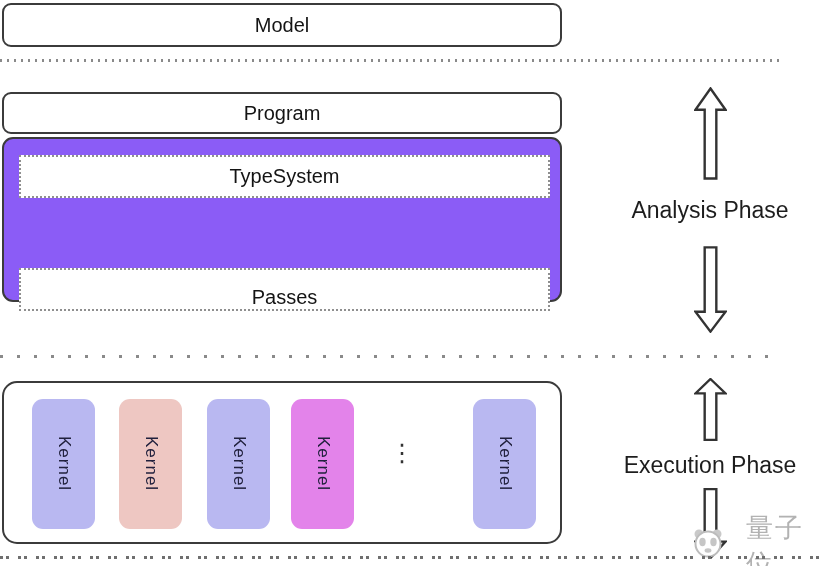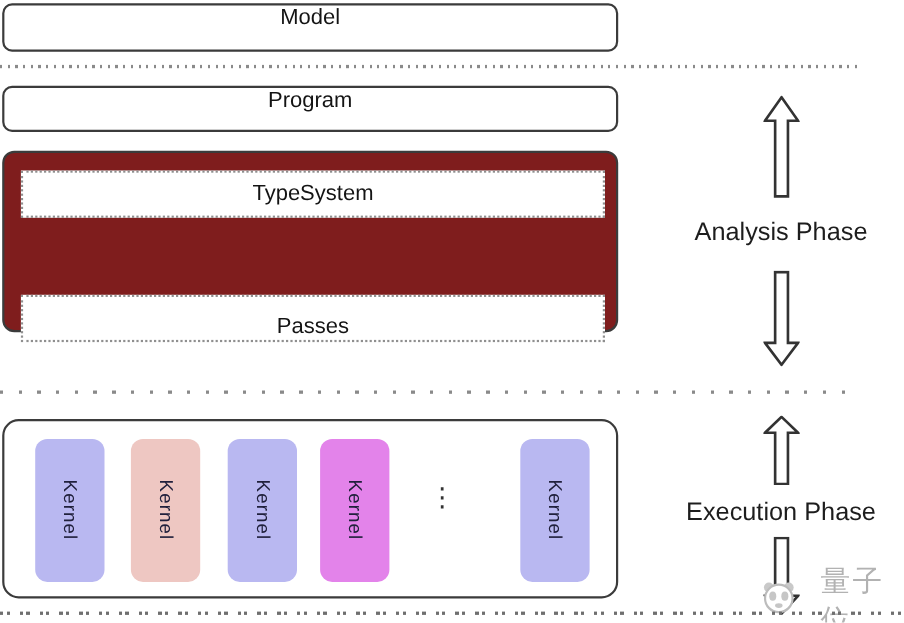--- a/index.html
+++ b/index.html
@@ -3,36 +3,36 @@
 <meta charset="utf-8">
 <style>
   * { margin:0; padding:0; box-sizing:border-box; }
   html,body { width:822px; height:566px; background:#ffffff;
     font-family:"Liberation Sans", sans-serif; overflow:hidden; }
   #canvas { position:relative; width:822px; height:566px; background:#fff; }
 
   .solid-box {
     position:absolute; left:2px; width:560px; background:#fff;
     border:2.5px solid #3b3b3b; border-radius:9px;
-    display:flex; align-items:flex-start; justify-content:center;
+    display:flex; align-items:center; justify-content:center;
     font-size:20px; color:#141414;
   }
   #model-box   { top:3px;  height:44px; }
-  #program-box { top:78px; height:42px; }
+  #program-box { top:92px; height:42px; }
 
   .dotted-sep { position:absolute; left:0; height:3px; }
   #sep-1 { top:59px;  width:782px;
     background:repeating-linear-gradient(to right,#8a8a8a 0 2px,transparent 2px 7px); }
   #sep-2 { top:355px; width:780px;
     background:repeating-linear-gradient(to right,#8a8a8a 0 3px,transparent 3px 17px); }
   #bottom-dots { position:absolute; top:556px; left:0; width:822px; height:3px;
     background:repeating-linear-gradient(to right,#6f6f6f 0 3px,transparent 3px 6px,#6f6f6f 6px 9px,transparent 9px 18px); }
 
   #analysis-container { position:absolute; top:137px; left:2px; width:560px; height:165px;
-    border:2.5px solid #3b3b3b; border-radius:11px; background:#7f1d1d; }
+    border:2.5px solid #3b3b3b; border-radius:11px; background:#8b5cf6; }
   .dotted-row { position:absolute; left:15px; width:531px; height:43px;
     border:2px dotted #8f8f8f; display:flex; align-items:center; justify-content:center;
     font-size:20px; color:#141414; background:#fff; }
   #row-typesystem { top:16px; }
   #row-ssagraph   { top:73px; }
   #row-passes     { top:129px;align-items:flex-end; }
 
   #execution-container { position:absolute; top:381px; left:2px; width:560px; height:163px;
     border:2.5px solid #3b3b3b; border-radius:15px; background:#fff; }
   .kernel { position:absolute; top:16px; width:63px; height:130px; border-radius:11px;

